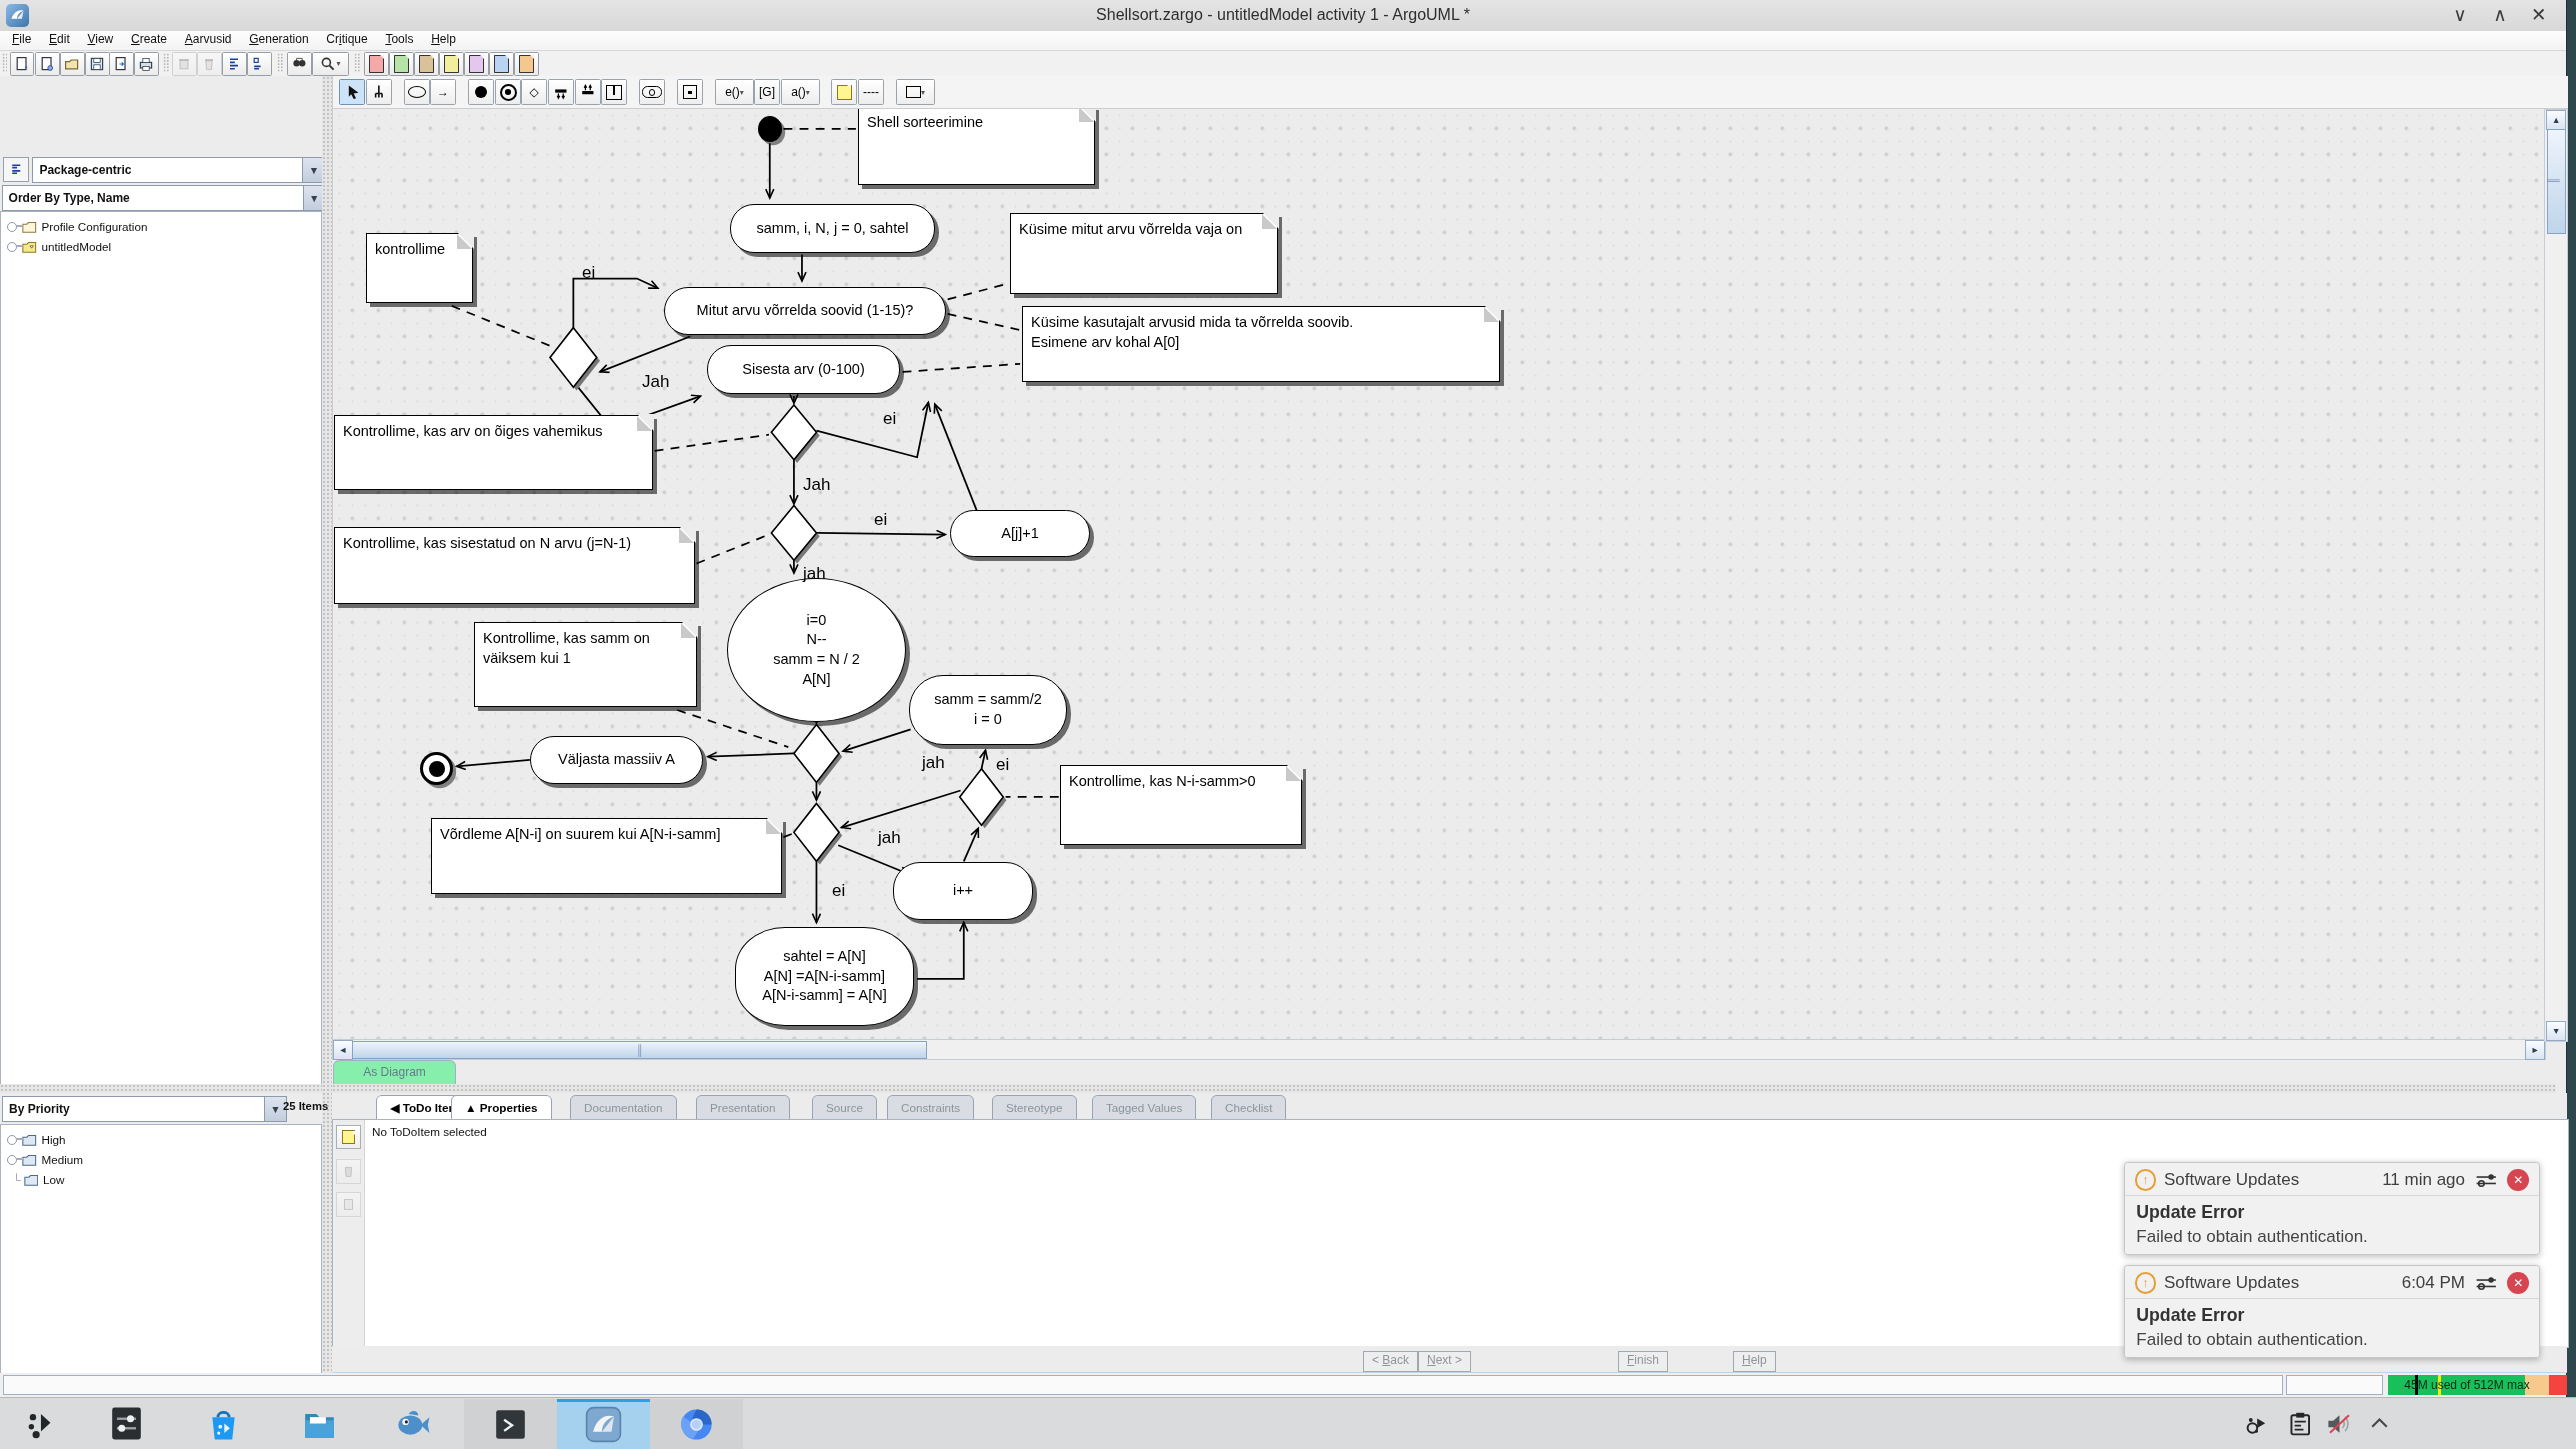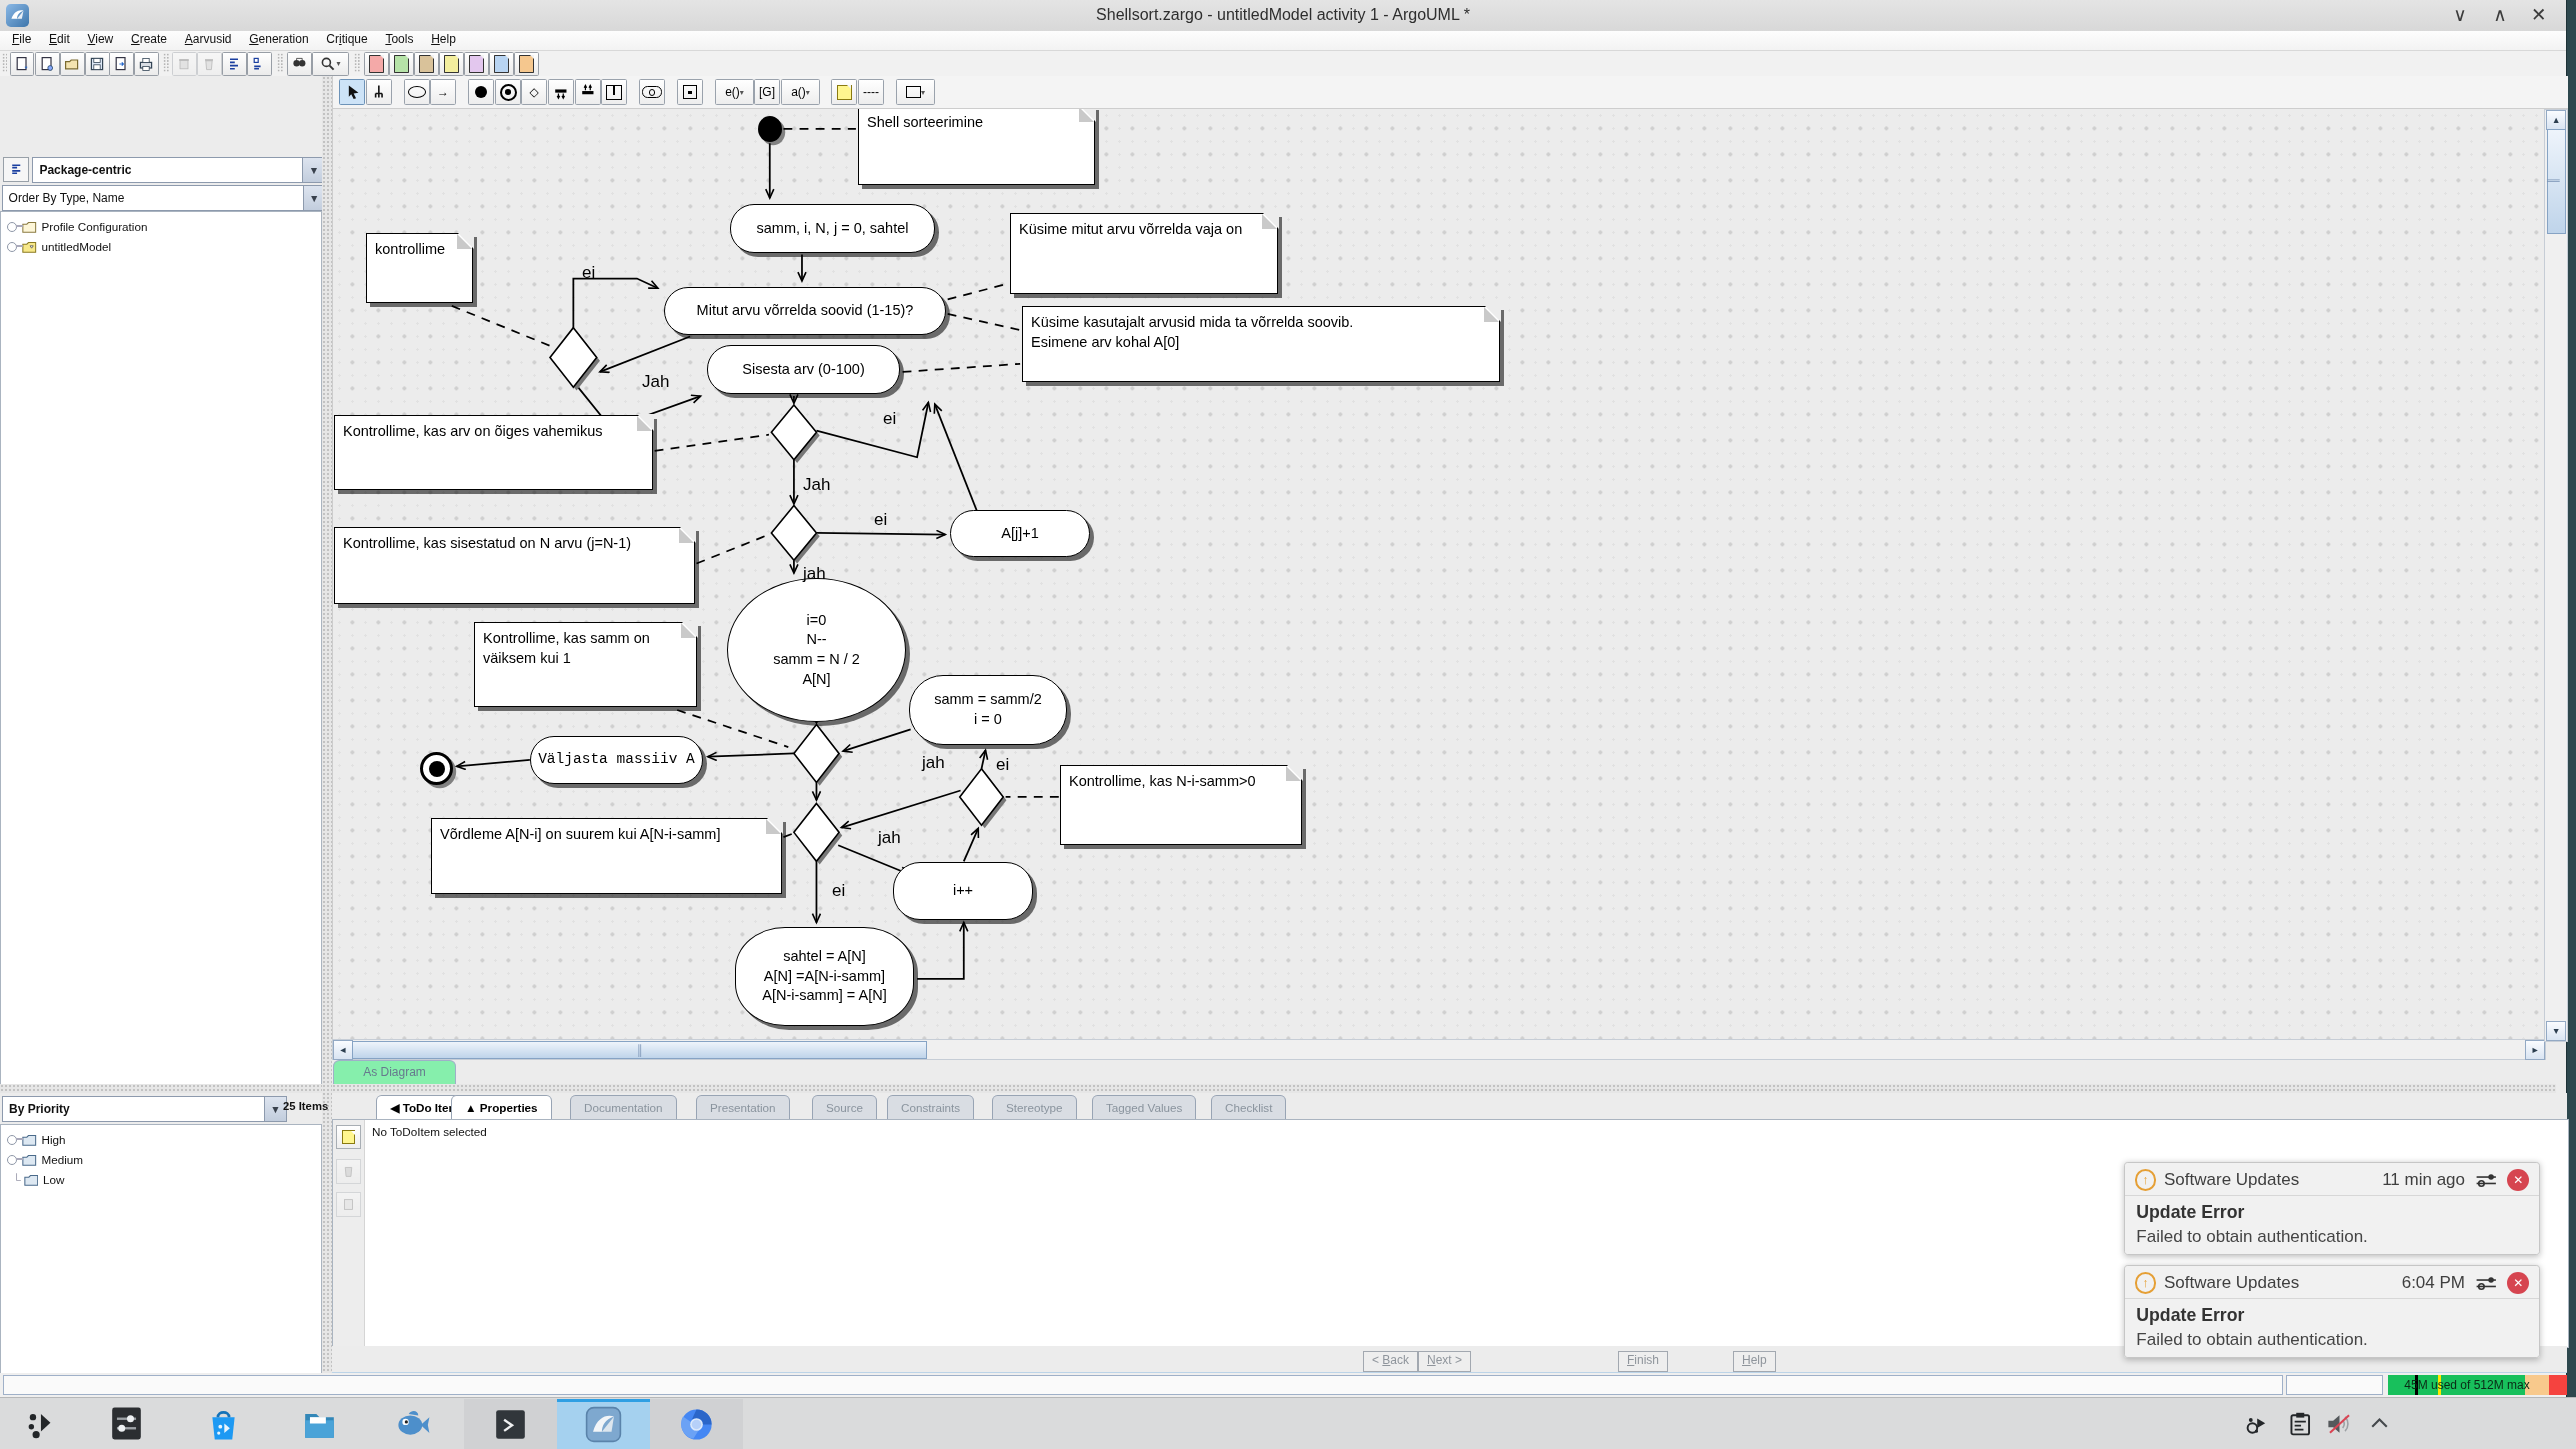--- a/index.html
+++ b/index.html
@@ -264,21 +264,21 @@
     <div class="lpanel">
       <div class="miniicon">
           <svg width="14.5" height="14.5" viewBox="0 0 18 18">
             <path d="M4 4 H14 M4 7 H10 M4 11 H14 M4 14 H10" stroke="#1a3fa0" stroke-width="2"></path>
           </svg>
         </div>
       <div class="combo" style="left:32px;top:81px;width:285px;">
         <span>Package-centric</span>
         <span class="cbtn">▼</span>
       </div>
-      <div class="combo" style="left:1.6px;top:109px;width:316px;font-weight:normal;padding-left:6px;">
+      <div class="combo" style="left:1.6px;top:109px;width:316px;font-weight:bold;padding-left:6px;">
         <span>Order By Type, Name</span>
         <span class="cbtn">▼</span>
       </div>
       <div class="tree" style="left:0px;top:135px;height:948px;">
         <div class="trow" style="margin-top:4.8px;">
           <span class="exp"></span>
           <svg class="fold" width="14.5" height="12" viewBox="0 0 18 15">
               <path d="M1 4 L6 4 L8 2 L17 2 L17 14 L1 14 Z" fill="#fdf6d8" stroke="#8a7a40" stroke-width="1.3"></path>
             </svg>
           <span>Profile Configuration</span>
@@ -446,21 +446,21 @@
         <div class="act" style="left:729px;top:204px;width:203px;height:47px;"><span>samm, i, N, j = 0, sahtel</span></div>
         <div class="act" style="left:663px;top:287px;width:280px;height:46px;"><span>Mitut arvu võrrelda soovid (1-15)?</span></div>
         <div class="act" style="left:706px;top:345px;width:191px;height:47px;"><span>Sisesta arv (0-100)</span></div>
         <div class="act" style="left:949px;top:510px;width:138px;height:45px;"><span>A[j]+1</span></div>
         <div class="act" style="left:726px;top:578px;width:177px;height:142px;border-radius:50%;"><span>i=0
 N--
 samm = N / 2
 A[N]</span></div>
         <div class="act" style="left:908px;top:675px;width:156px;height:68px;border-radius:34px;"><span>samm = samm/2
 i = 0</span></div>
-        <div class="act" style="left:529px;top:736px;width:171px;height:46px;font-family:Liberation Mono, monospace;"><span>Väljasta massiiv A</span></div>
+        <div class="act" style="left:529px;top:736px;width:171px;height:46px;"><span>Väljasta massiiv A</span></div>
         <div class="act" style="left:892px;top:862px;width:138px;height:56px;border-radius:27px;"><span>i++</span></div>
         <div class="act" style="left:734px;top:927px;width:177px;height:97px;border-radius:50px/42px;"><span>sahtel = A[N]
 A[N] =A[N-i-samm]
 A[N-i-samm] = A[N]</span></div>
 
         <div class="elabel" style="left:581px;top:263px;">ei</div>
         <div class="elabel" style="left:641px;top:372px;">Jah</div>
         <div class="elabel" style="left:802px;top:475px;">Jah</div>
         <div class="elabel" style="left:882px;top:409px;">ei</div>
         <div class="elabel" style="left:873px;top:510px;">ei</div>

